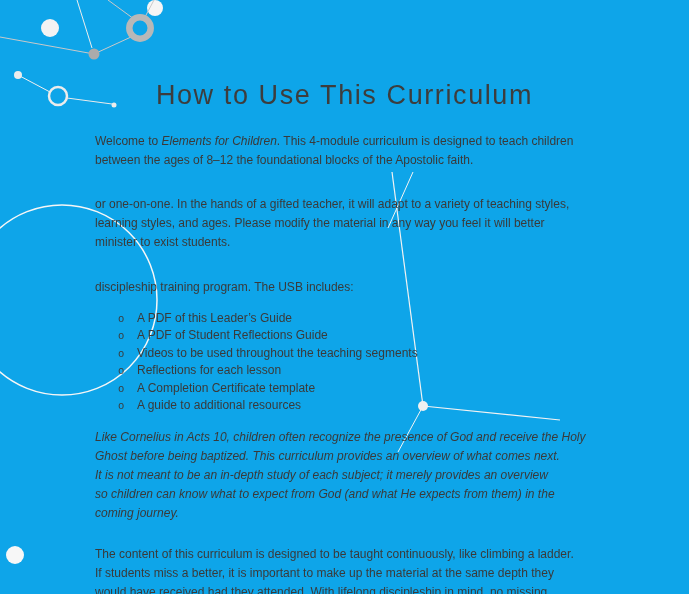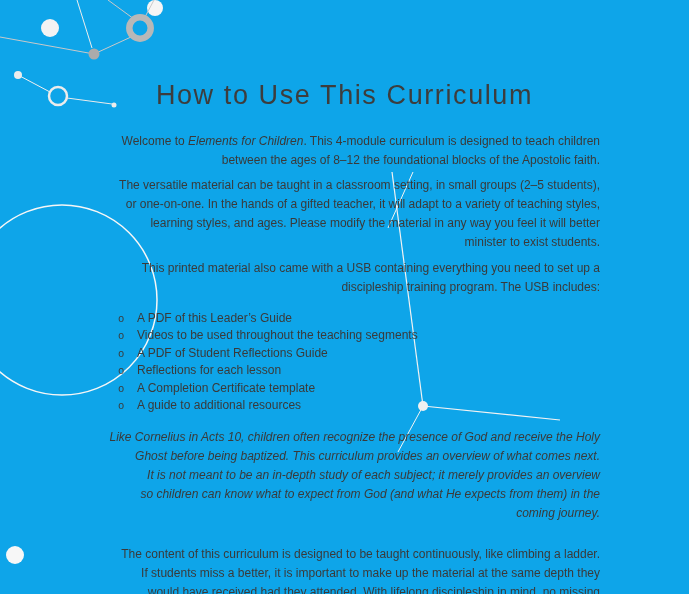--- a/index.html
+++ b/index.html
@@ -31,21 +31,21 @@
     color: #3d3d3d;
   }
   .doc-body {
     position: relative; z-index: 1;
     margin: 21px 0 0 95px;
     width: 505px;
     font-size: 12px;
     line-height: 19px;
     color: #3a3a3a;
   }
-  .doc-body p { margin: 0; text-align: right; }
+  .doc-body p { margin: 0; }
   .doc-body > p:nth-child(1) { margin-bottom: 6px; }
   .doc-body > p:nth-child(2) { margin-bottom: 7px; }
   .doc-body > p:nth-child(3) { margin-bottom: 13px; }
   .doc-body > ul:nth-child(4) { margin-bottom: 14px; }
   .doc-body > p:nth-child(5) { margin-bottom: 22px; font-style: italic; }
   .doc-body em { font-style: italic; }
   .usb-list {
     list-style: none;
     margin: 0 0 0 23px; padding: 0;
   }
@@ -91,26 +91,26 @@
     <line x1="77" y1="0" x2="92" y2="48" stroke="#ededed" stroke-width="1"></line>
 
     <circle cx="140" cy="28" r="10.7" fill="none" stroke-width="6.5" stroke="#b8b8b8"></circle>
     <circle cx="94" cy="54" r="5.5" fill="#ababab"></circle>
   </svg>
 
   <h1 class="page-title">How to Use This Curriculum</h1>
 
   <div class="doc-body">
       <p><span>Welcome to </span><em>Elements for Children</em><span>. This 4-module curriculum is designed to teach children</span><br><span>between the ages of 8–12 the foundational blocks of the Apostolic faith.</span></p>
-      <p><span>The versatile material can be taught in a classroom setting, in small groups (2–5 students),</span><br><span>or one-on-one. In the hands of a gifted teacher, it will adapt to a variety of teaching styles,</span><br><span>learning styles, and ages. Please modify the material in any way you feel it will better</span><br><span>minister to exist students.</span></p>
-      <p><span>This printed material also came with a USB containing everything you need to set up a</span><br><span>discipleship training program. The USB includes:</span></p>
+      <p><br><span>or one-on-one. In the hands of a gifted teacher, it will adapt to a variety of teaching styles,</span><br><span>learning styles, and ages. Please modify the material in any way you feel it will better</span><br><span>minister to exist students.</span></p>
+      <p><br><span>discipleship training program. The USB includes:</span></p>
       <ul class="usb-list">
         <li><span class="bullet-marker">o</span><span>A PDF of this Leader’s Guide</span></li>
+        <li><span class="bullet-marker">o</span><span>A PDF of Student Reflections Guide</span></li>
         <li><span class="bullet-marker">o</span><span>Videos to be used throughout the teaching segments</span></li>
-        <li><span class="bullet-marker">o</span><span>A PDF of Student Reflections Guide</span></li>
         <li><span class="bullet-marker">o</span><span>Reflections for each lesson</span></li>
         <li><span class="bullet-marker">o</span><span>A Completion Certificate template</span></li>
         <li><span class="bullet-marker">o</span><span>A guide to additional resources</span></li>
       </ul>
       <p><span>Like Cornelius in Acts 10, children often recognize the presence of God and receive the Holy</span><br><span>Ghost before being baptized. This curriculum provides an overview of what comes next.</span><br><span>It is not meant to be an in-depth study of each subject; it merely provides an overview</span><br><span>so children can know what to expect from God (and what He expects from them) in the</span><br><span>coming journey.</span></p>
       <p><span>The content of this curriculum is designed to be taught continuously, like climbing a ladder.</span><br><span>If students miss a better, it is important to make up the material at the same depth they</span><br><span>would have received had they attended. With lifelong discipleship in mind, no missing</span><br><span>elements can exist in their spiritual foundation.</span></p>
     </div>
 
 </div>
 

